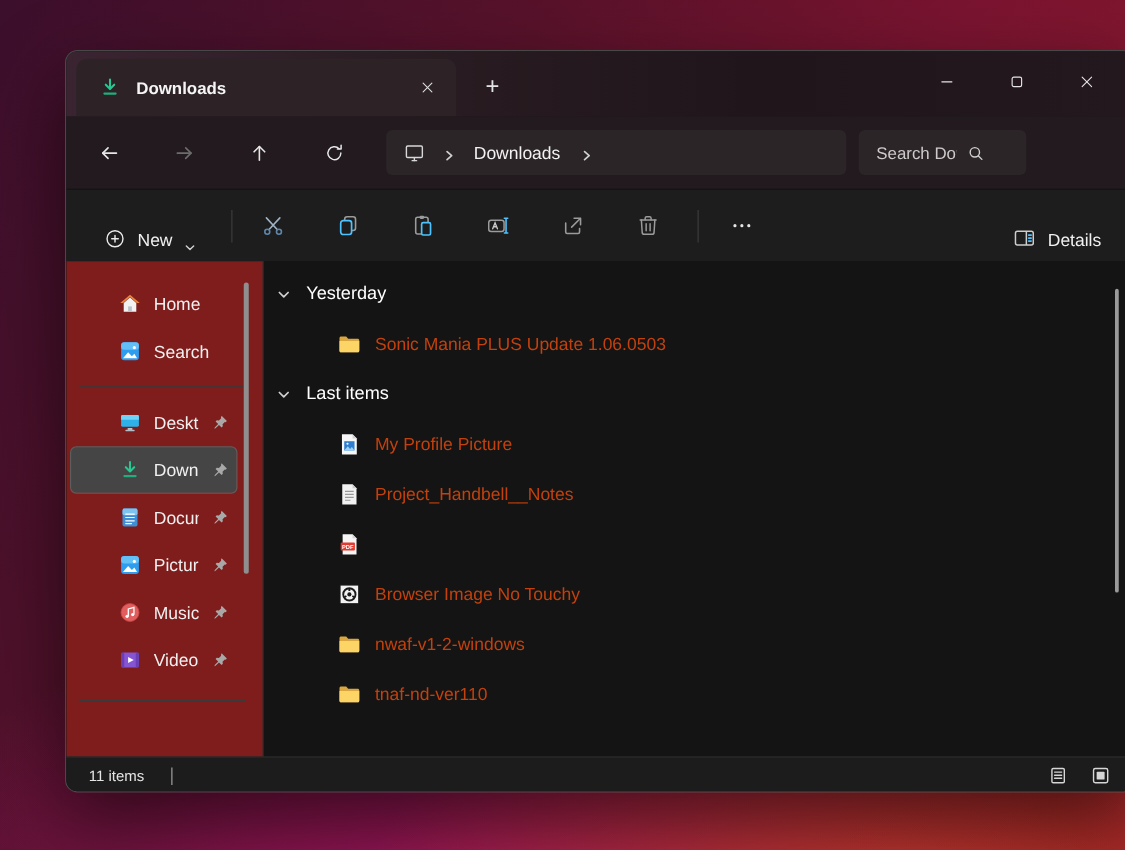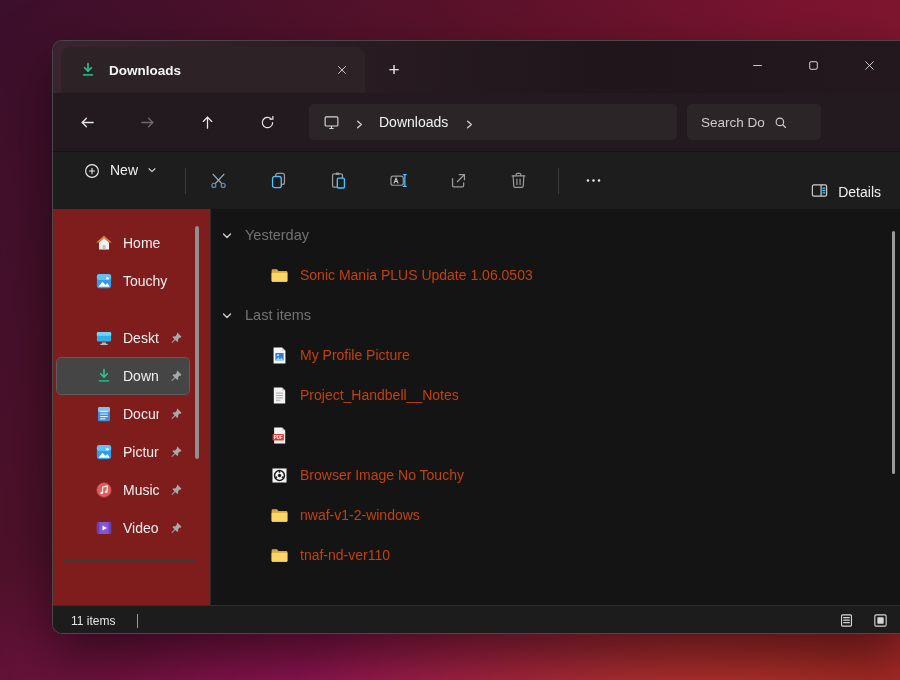--- a/index.html
+++ b/index.html
@@ -51,21 +51,21 @@
   .crumb { font-size:14px; color:#f2f2f2; }
   .crumb-chev.after { margin:0 0 0 16px; }
   .searchbox {
     width:134px; height:36px; background:#2b2528; border-radius:5px;
     display:flex; align-items:center; padding:0 10px 0 14px;
   }
   .search-text { color:#cfcaca; font-size:13.5px; width:64px; overflow:hidden; white-space:nowrap; flex:0 0 auto; }
   .search-icon { width:15px; height:15px; margin-left:8px; }
   
   .toolbar { height:58px; background:#1d1d1d; border-top:1px solid #141414; display:flex; align-items:center; padding:0 14px 0 18px; }
-  .new-btn { display:flex; align-items:flex-start; gap:9px; height:38px; padding:0 12px; border-radius:5px; }
+  .new-btn { display:flex; align-items:flex-end; gap:9px; height:38px; padding:0 12px; border-radius:5px; }
   .new-btn .plus { width:18px; height:18px; }
   .new-label { font-size:14px; color:#f0f0f0; }
   .new-chev { width:10px; height:10px; }
   .tb-sep { width:1px; height:26px; background:#3a3a3a; margin:0 12px 0 16px; }
   .tb-btn { width:40px; height:38px; margin-right:20px; border-radius:5px; display:flex; align-items:center; justify-content:center; }
   .tb-btn svg { width:19px; height:19px; }
   .tb-btn.more { margin-right:0; }
   .spacer { flex:1; }
   .details-btn { display:flex; align-items:flex-end; gap:9px; height:38px; padding:0 12px; border-radius:5px; }
   .details-btn svg { width:19px; height:19px; }
@@ -79,21 +79,21 @@
   }
   .side-item.selected { background:#454545; outline:1px solid #5d5d5d; }
   .side-icon { width:18px; height:18px; flex:0 0 auto; }
   .side-label { font-size:14px; color:#f0f0f0; white-space:nowrap; overflow:hidden; flex:1; }
   .pin { width:14px; height:14px; flex:0 0 auto; }
   .side-divider { height:1px; background:#3a3a3a; margin:10px 14px 10px 10px; }
   .side-scroll { position:absolute; right:11px; top:17px; width:4px; height:233px; background:#8f8f8f; border-radius:2px; }
   .content { flex:1; position:relative; padding-top:6px; background:#141414; overflow:hidden; }
   .group-header { height:40px; display:flex; align-items:center; gap:12px; padding-left:10px; }
   .group-chev { width:12px; height:12px; }
-  .group-label { font-size:14.5px; color:#737373; }
+  .group-label { font-size:14.5px; color:#ffffff; }
   .file-row { height:40px; display:flex; align-items:center; gap:11px; padding-left:59px; }
   .file-icon { width:19px; height:19px; flex:0 0 auto; }
   .file-name { font-size:14px; color:#c2410c; white-space:nowrap; }
   .content-scroll { position:absolute; right:12px; top:22px; width:3px; height:243px; background:#9a9a9a; border-radius:2px; }
   
   .statusbar { height:30px; background:#1c1c1c; border-top:1px solid #2e2e2e; display:flex; align-items:center; padding:0 14px 0 18px; }
   .items-count { font-size:12px; color:#e5e5e5; }
   .count-sep { width:1px; height:14px; background:#9a9a9a; margin-left:22px; }
   .view-btn { width:26px; height:22px; margin-left:8px; display:flex; align-items:center; justify-content:center; }
   .view-btn svg { width:17px; height:17px; }
@@ -285,21 +285,21 @@
               </svg></span>
             <span class="side-label">Home</span>
           </div>
           <div class="side-item">
             <span class="side-icon"><svg viewBox="0 0 24 24">
                 <rect x="2.5" y="2.5" width="19" height="19" rx="3.5" fill="#2e9df0"></rect>
                 <rect x="2.5" y="2.5" width="19" height="8" rx="3.5" fill="#63c0f7"></rect>
                 <path d="M4.5 19.5l5.5-6.5 4 4.4 2.6-2.7 3 4.8z" fill="#fff"></path>
                 <circle cx="16.6" cy="8.2" r="1.7" fill="#fff"></circle>
               </svg></span>
-            <span class="side-label">Touchy</span>
+            <span class="side-label">Search</span>
           </div>
           <div class="side-divider"></div>
           <div class="side-item">
             <span class="side-icon"><svg viewBox="0 0 24 24">
                 <rect x="2.5" y="4" width="19" height="12.5" rx="1.5" fill="#2eb1e8"></rect>
                 <path d="M2.5 5.5C2.5 4.7 3.2 4 4 4h16c.8 0 1.5.7 1.5 1.5V9h-19z" fill="#6fd3f7"></path>
                 <rect x="9.5" y="18" width="5" height="1.8" fill="#cfd8dc"></rect>
                 <rect x="7" y="19.8" width="10" height="1.4" rx=".7" fill="#aebfc7"></rect>
               </svg></span>
             <span class="side-label">Desktop</span>

